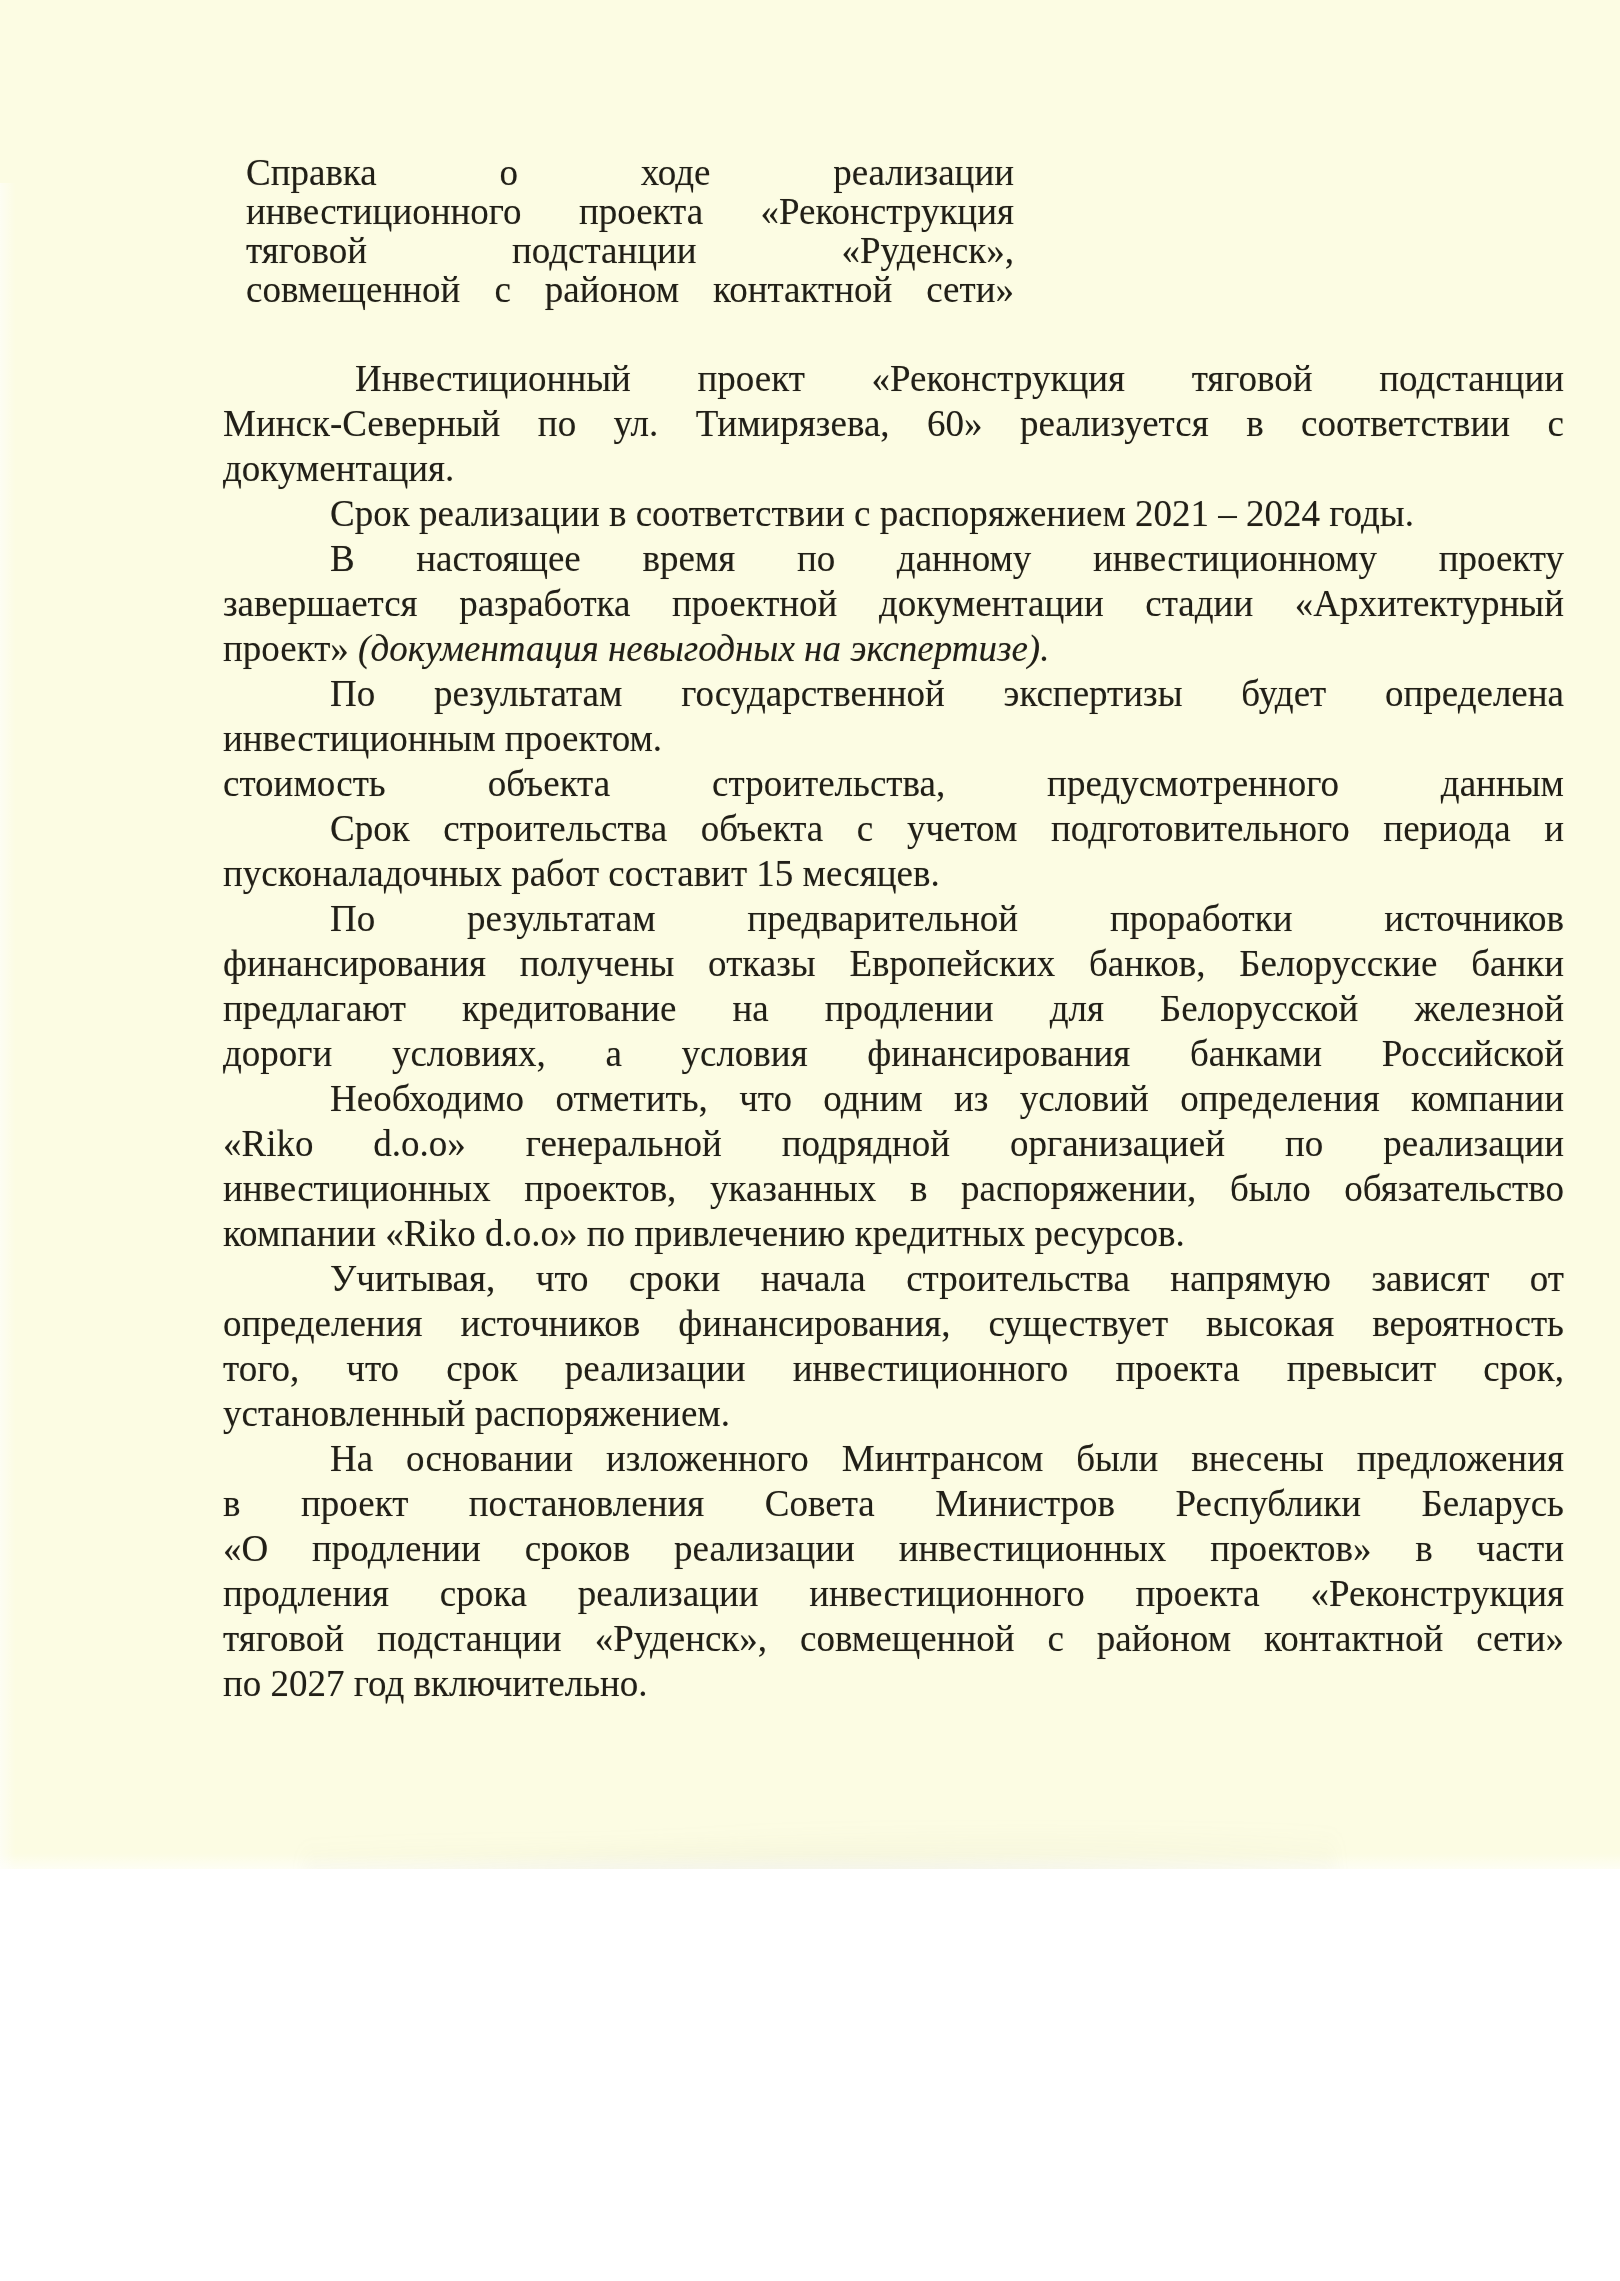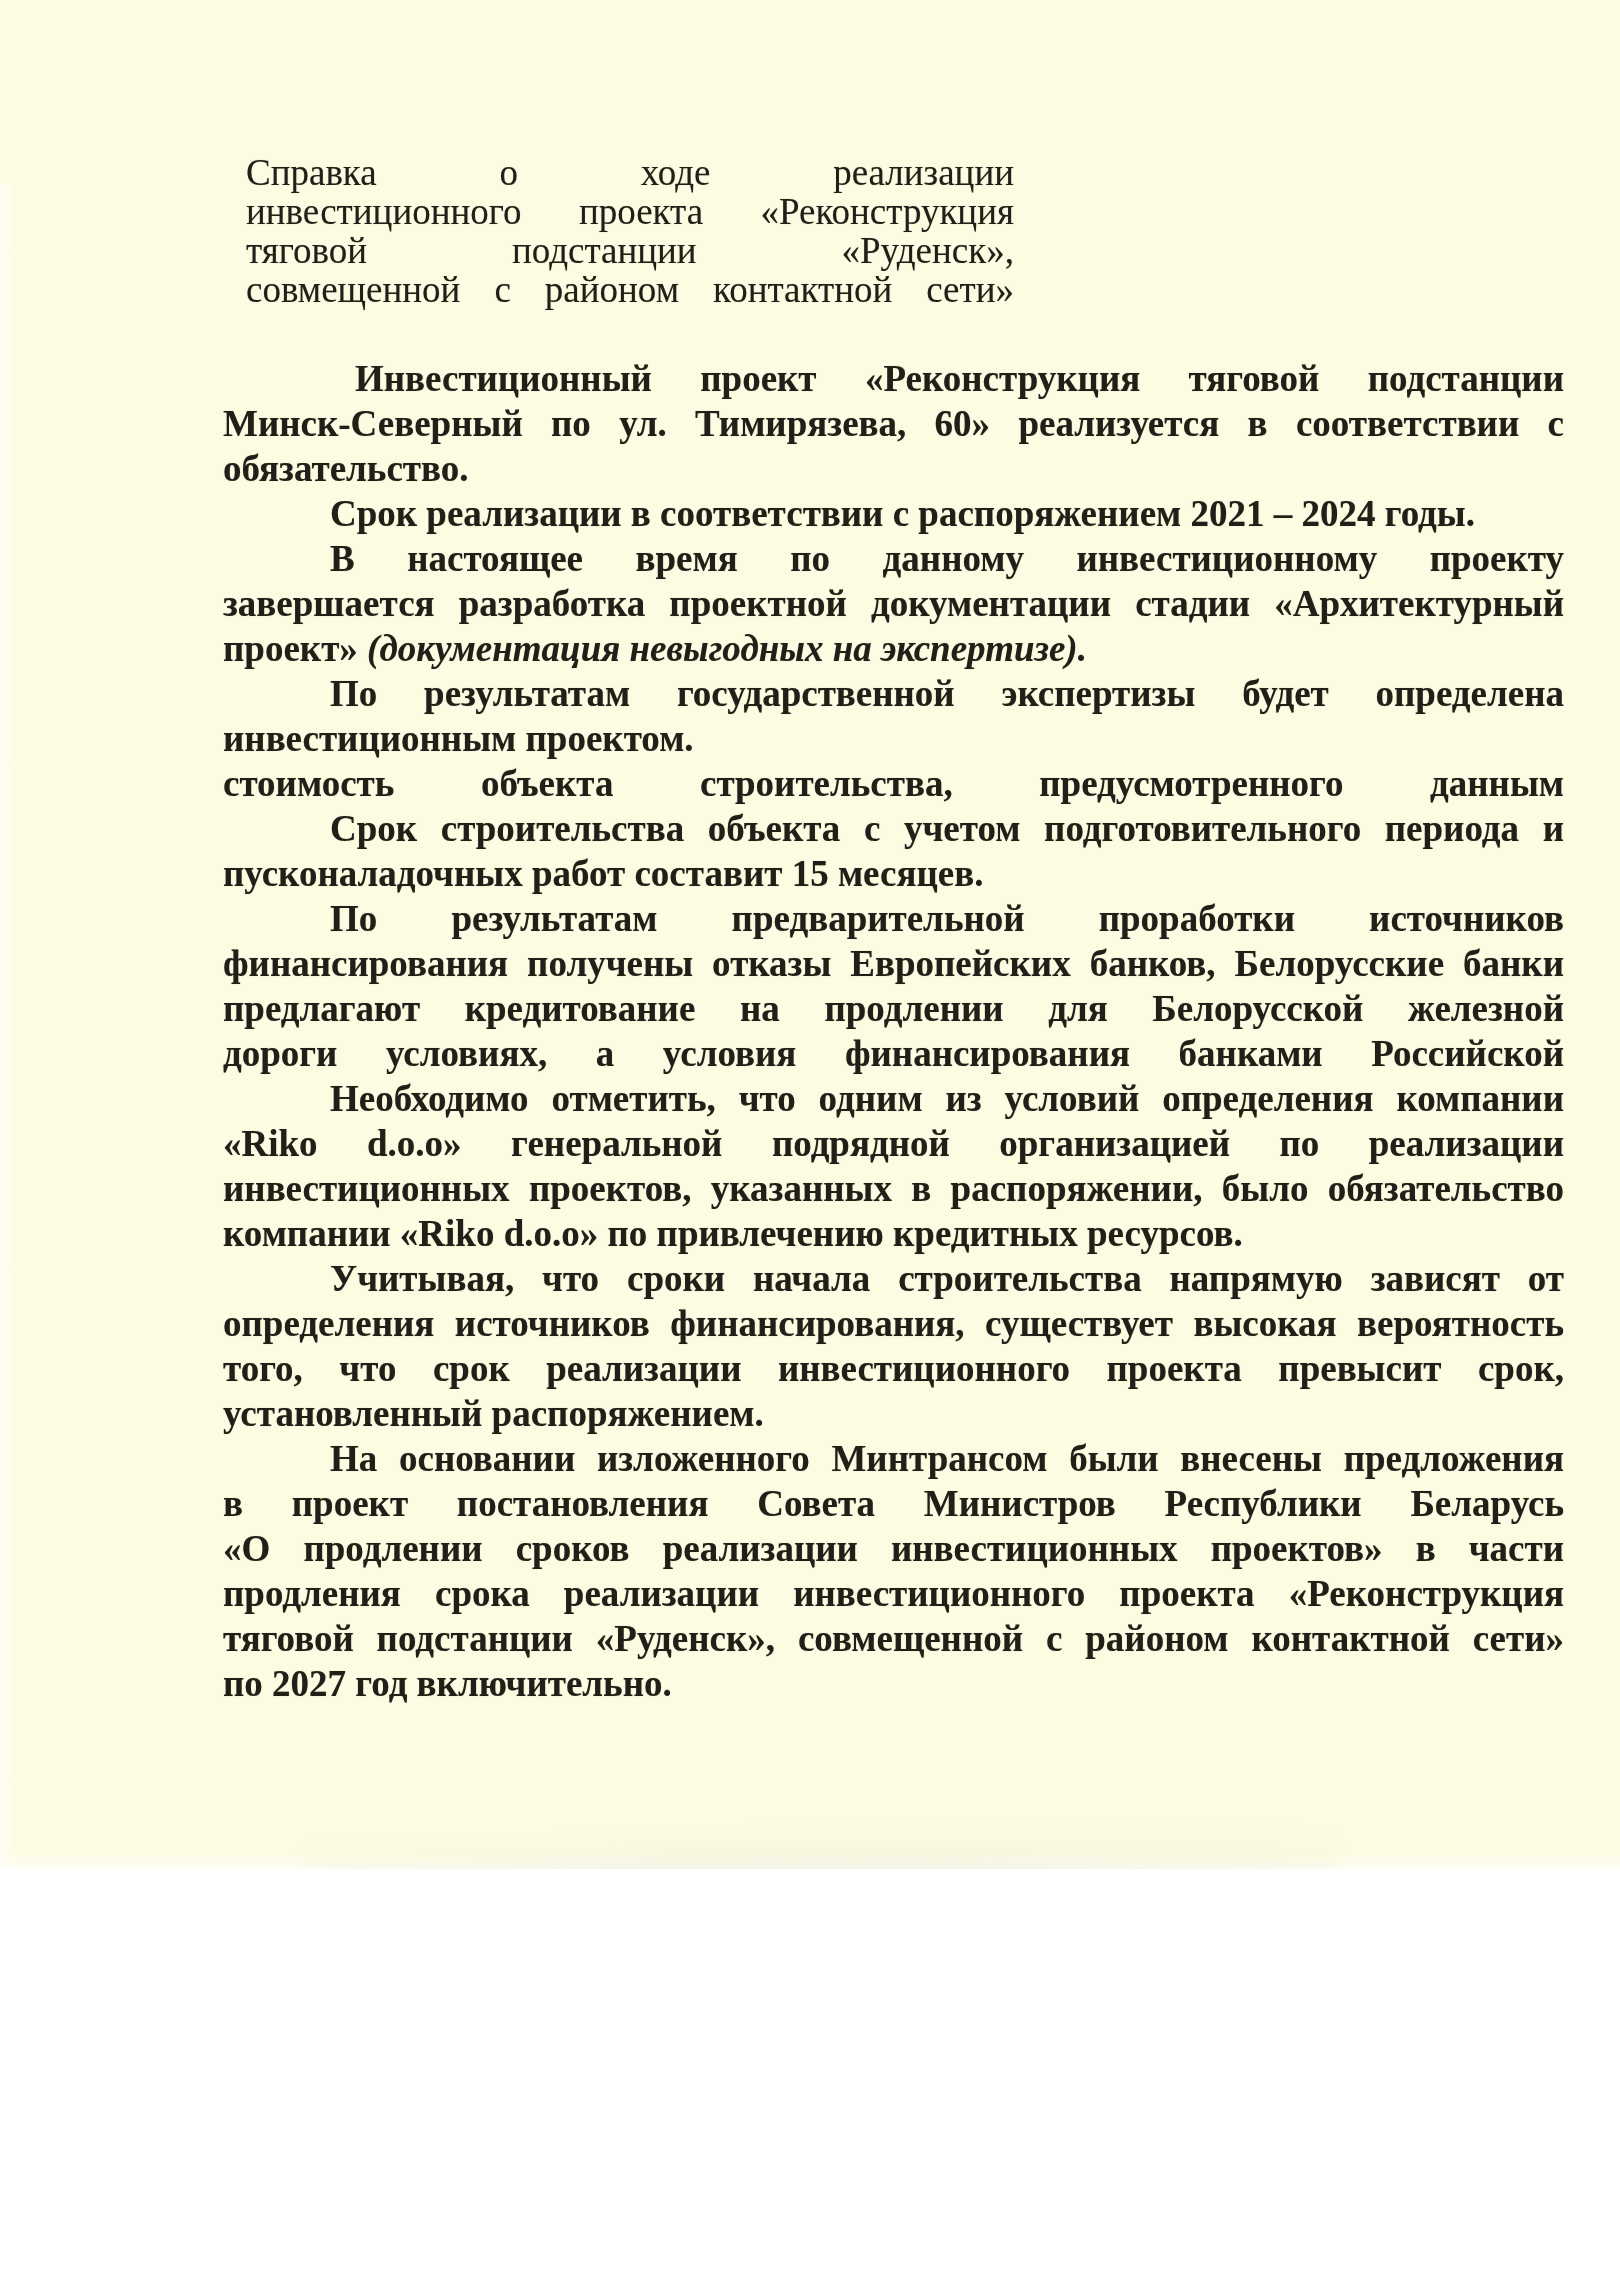--- a/index.html
+++ b/index.html
@@ -45,21 +45,21 @@
   .title-block .line {
     font-size: 37px; line-height: 39px;
     text-align: justify; text-align-last: justify;
   }
   
   .body-block {
     position: absolute; left: 223px; top: 356px; width: 1341px;
   }
   .body-block .line {
     font-size: 37px; line-height: 45px;
-    text-align: justify; text-align-last: justify; font-weight: bold;
+    text-align: justify; text-align-last: justify;
   }
   .line.last { text-align: left; text-align-last: left; }
   .line.first { text-indent: 107px; }
   .line.first-lg { text-indent: 132px; }
   .italic { font-style: italic; }
   
   .signature {
     position: absolute; left: 887px; top: 2091px; width: 472px; height: 80px;
   }
   .signature svg { width: 100%; height: 100%; }
@@ -79,21 +79,21 @@
     <div class="line">инвестиционного проекта «Реконструкция</div>
     <div class="line">тяговой подстанции «Руденск»,</div>
     <div class="line">совмещенной с районом контактной сети»</div>
   </div>
 
   <div class="body-block">
 
     <div>
       <div class="line first-lg">Инвестиционный проект «Реконструкция тяговой подстанции</div>
       <div class="line">Минск-Северный по ул. Тимирязева, 60» реализуется в соответствии с</div>
-      <div class="line last">обязательство.</div>
+      <div class="line last">документация.</div>
     </div>
 
     <div>
       <div class="line first last">Срок реализации в соответствии с распоряжением 2021 – 2024 годы.</div>
     </div>
 
     <div>
       <div class="line first">В настоящее время по данному инвестиционному проекту</div>
       <div class="line">завершается разработка проектной документации стадии «Архитектурный</div>
       <div class="line last"><span>проект»</span><span class="italic"> (документация невыгодных на экспертизе).</span></div>

